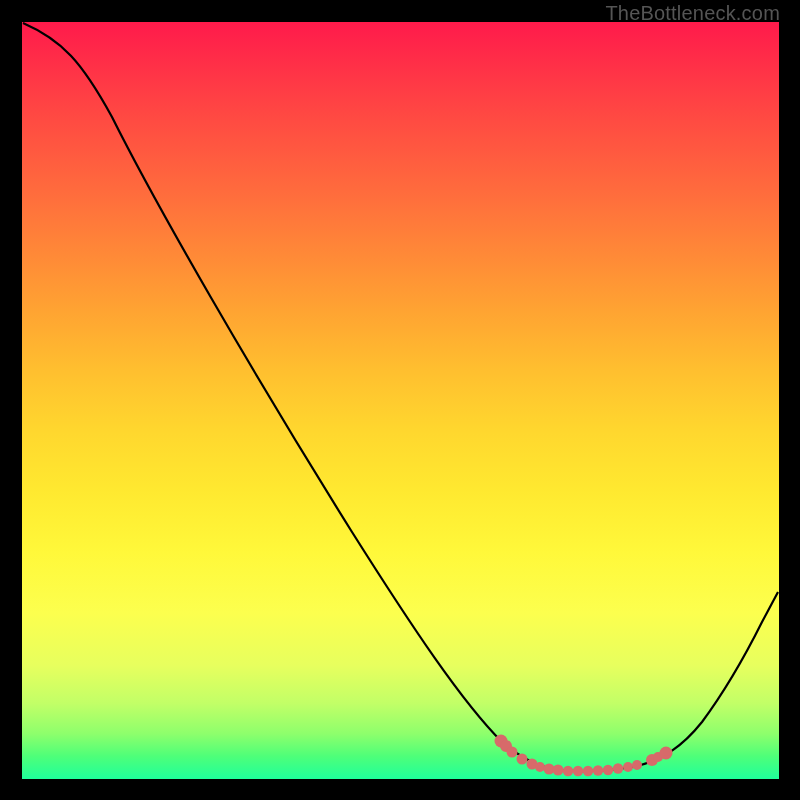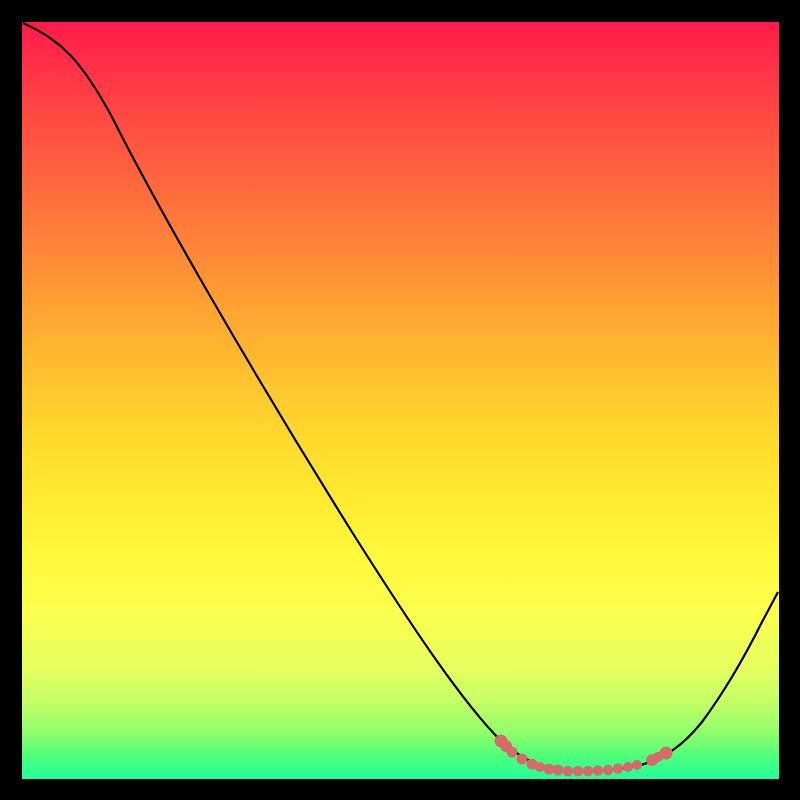--- a/index.html
+++ b/index.html
@@ -91,13 +91,14 @@
         <circle cx="586" cy="748" r="5.2"></circle>
         <circle cx="596" cy="746.5" r="5.2"></circle>
         <circle cx="606" cy="745" r="5"></circle>
         <circle cx="615" cy="743" r="5"></circle>
         <circle cx="630" cy="738" r="6"></circle>
         <circle cx="636" cy="735" r="5"></circle>
         <circle cx="644" cy="731" r="6.5"></circle>
       </g>
     </svg>
   </div>
+  <div class="watermark" style="right: 20px; top: 2px;">TheBottleneck.com</div>
 </div>
 
 </body></html>

